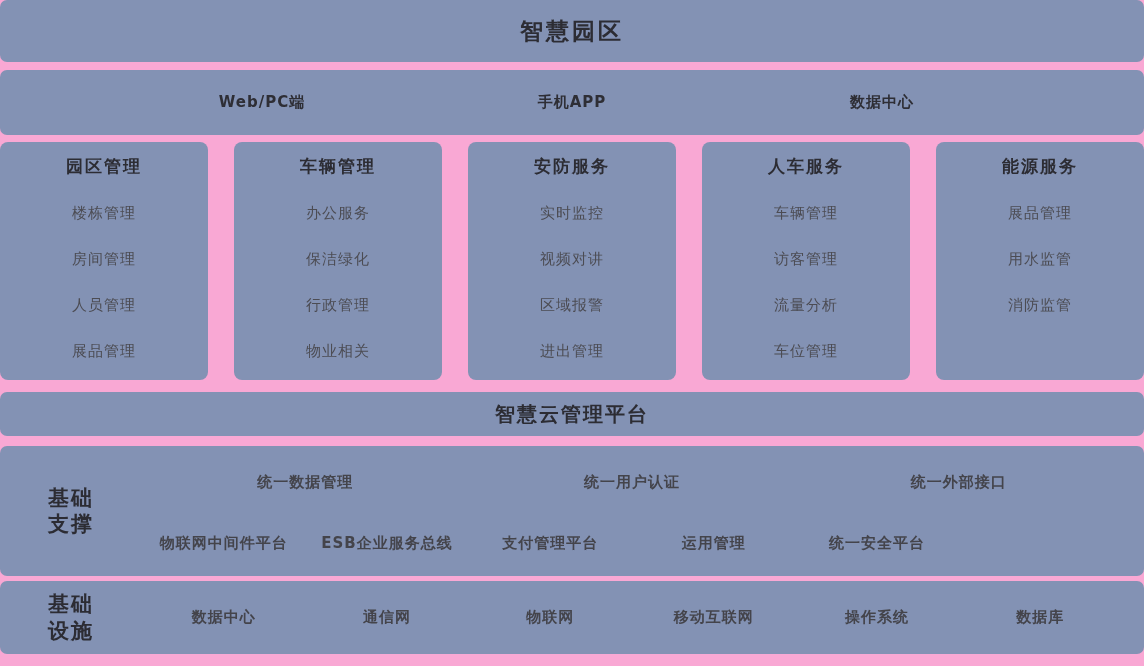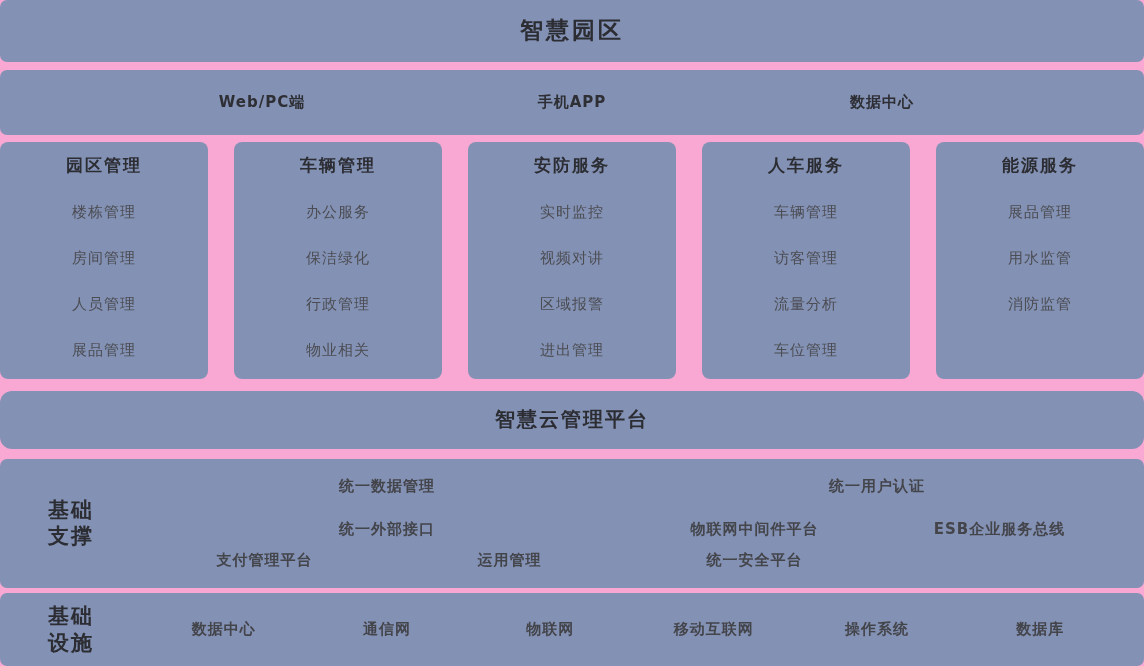--- a/index.html
+++ b/index.html
@@ -44,22 +44,22 @@
     height: 48px; display: flex; align-items: center;
     font-size: 17px; font-weight: bold; color: #2c2c33; letter-spacing: 2px;
   }
   .svc-item {
     height: 46px; display: flex; align-items: center;
     font-size: 15px; color: #4c4c53; letter-spacing: 1px;
   }
 
   
   .platform-bar {
-    height: 58px; margin-top: 12px;
-    display: flex; align-items: center; justify-content: center; border-radius: 12px;
+    height: 44px; margin-top: 12px;
+    display: flex; align-items: center; justify-content: center;
   }
   .platform-title {
     font-size: 20px; font-weight: bold; color: #2c2c33; letter-spacing: 2px;
   }
 
   
   .support-section {
     height: 130px; margin-top: 10px;
     display: flex; align-items: stretch; padding-right: 22px;
   }
@@ -68,23 +68,23 @@
     display: flex; align-items: stretch; padding-right: 22px;
   }
   .section-label {
     width: 142px; display: flex; flex-direction: column;
     align-items: center; justify-content: center;
     font-size: 21px; font-weight: bold; color: #2c2c33;
     line-height: 1.25; letter-spacing: 2px;
   }
   .support-grid {
     flex: 1; display: grid;
-    grid-template-columns: repeat(4, 1fr);
+    grid-template-columns: repeat(6, 1fr);
     grid-template-rows: 1fr 1fr;
-    padding: 6px 0 18px 0;
+    padding: 6px 0 2px 0;
   }
   .support-cell-wide { grid-column: span 2; }
   .grid-cell {
     display: flex; align-items: center; justify-content: center;
     font-size: 15px; font-weight: 600; color: #44444b; letter-spacing: 1px;
   }
   .infra-grid {
     flex: 1; display: grid;
     grid-template-columns: repeat(6, 1fr);
     grid-template-rows: 1fr;

